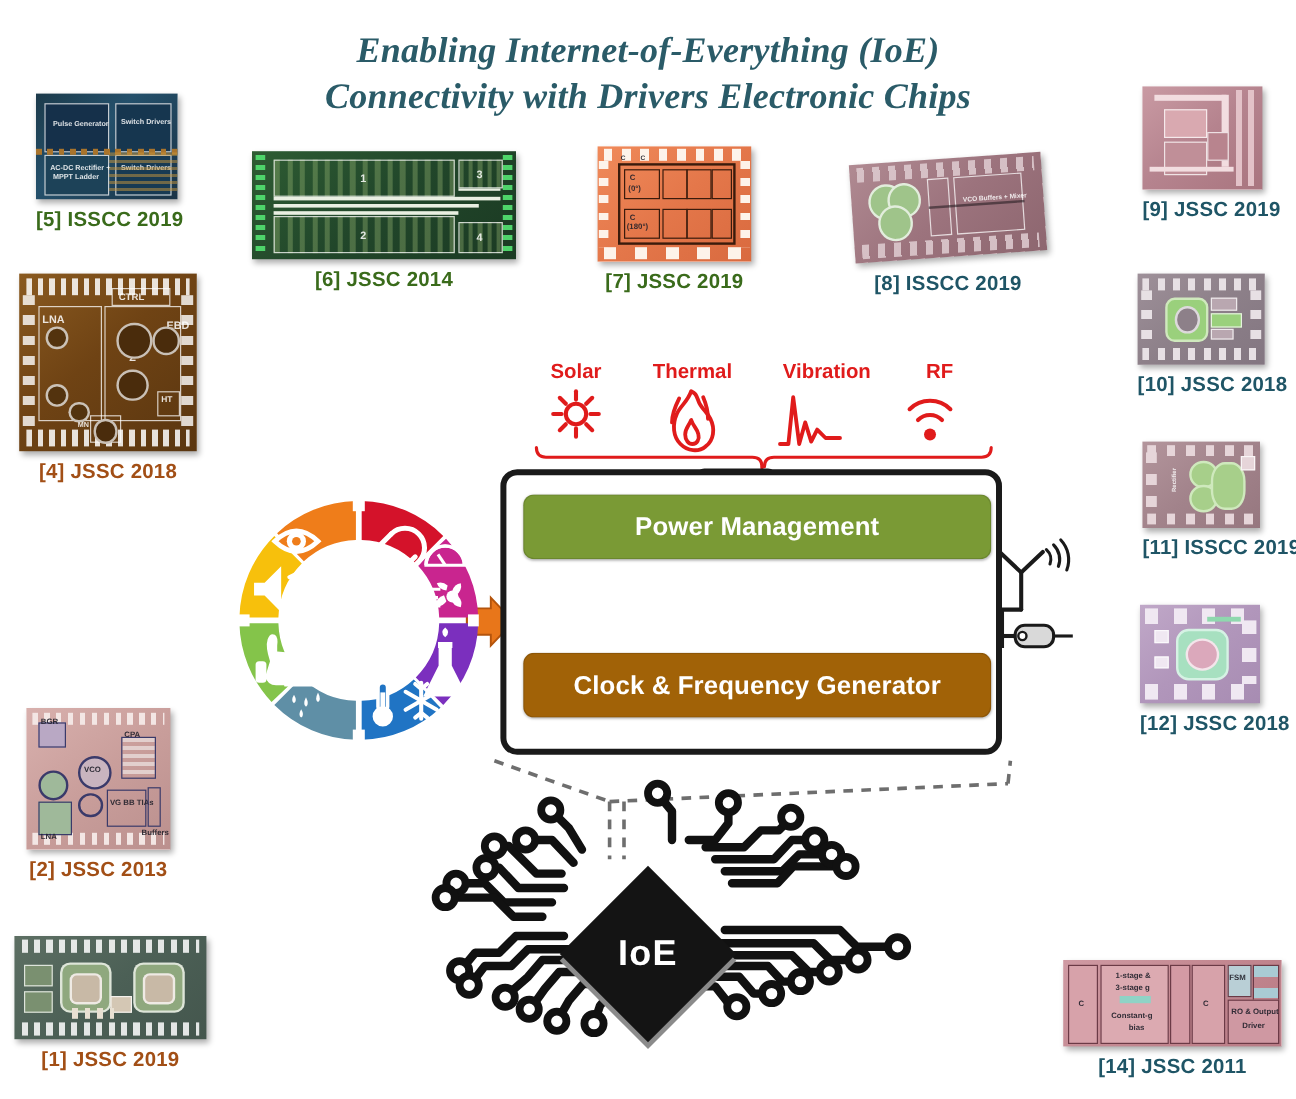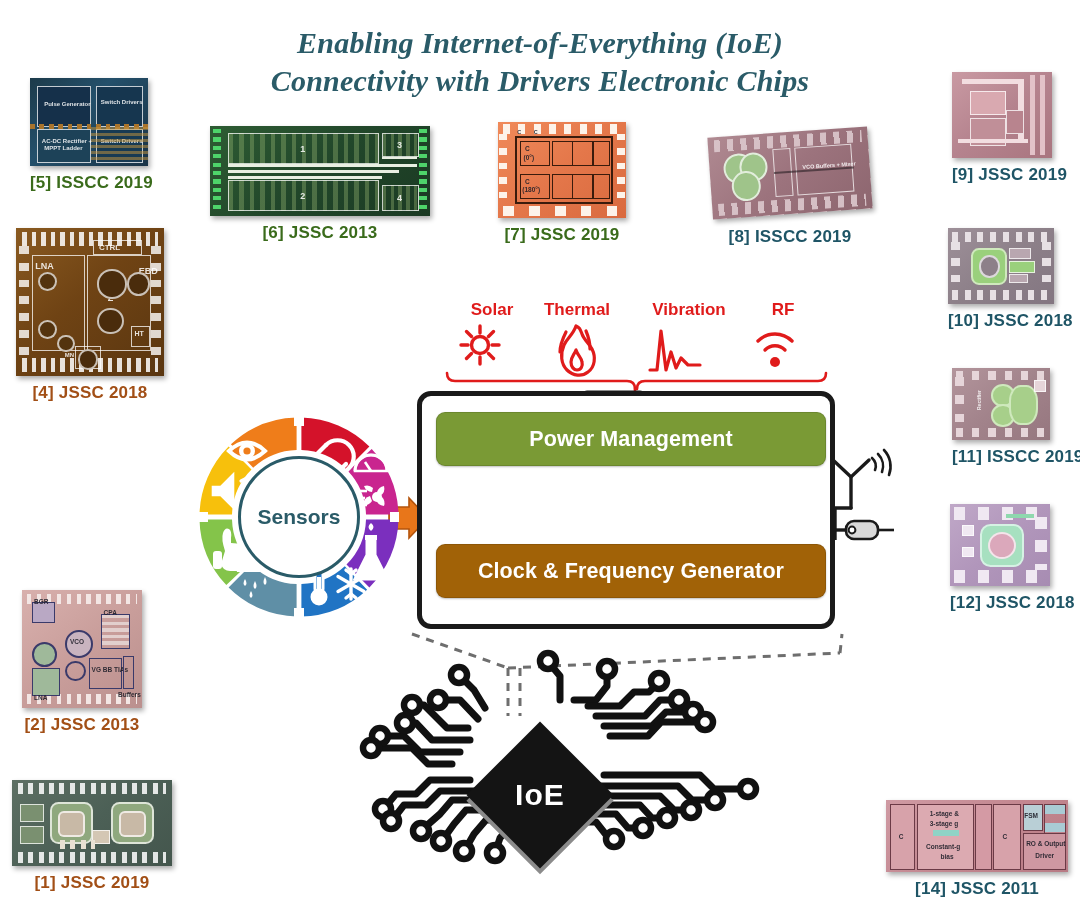--- a/index.html
+++ b/index.html
@@ -210,21 +210,21 @@
            background:repeating-linear-gradient(to right,rgba(160,190,120,.35) 0 10%,rgba(0,0,0,0) 10% 22%);"></div>
       <div class="lbl" style="left:85%;top:15%;font-size:9px;">3</div>
       <div class="blk" style="left:78%;top:66%;width:16%;height:26%;
            background:repeating-linear-gradient(to right,rgba(160,190,120,.35) 0 10%,rgba(0,0,0,0) 10% 22%);"></div>
       <div class="lbl" style="left:85%;top:74%;font-size:9px;">4</div>
       <div style="position:absolute;left:8%;top:42%;width:86%;height:3.5%;background:#e9efe2;"></div>
       <div style="position:absolute;left:8%;top:48.5%;width:78%;height:3.5%;background:#e9efe2;"></div>
       <div style="position:absolute;left:8%;top:55%;width:70%;height:3.5%;background:#e9efe2;"></div>
       <div style="position:absolute;left:78%;top:34%;width:16%;height:3%;background:#e9efe2;"></div>
     </div>
-    <div class="caption cap-green">[6] JSSC 2013</div>
+    <div class="caption cap-green">[6] JSSC 2014</div>
   </div>
 
   <div class="chip" style="left:498px;top:122px;width:128px;">
     <div class="chipimg" style="width:128px;height:96px;background:
          linear-gradient(140deg,#f08a5a,#e4774a 50%,#d96a3f);">
       <div class="pads-top" style="top:2%;height:10%;
            background:repeating-linear-gradient(to right,#fdf3ea 0 6%,rgba(0,0,0,0) 6% 13%);"></div>
       <div class="pads-bot" style="bottom:2%;height:11%;
            background:repeating-linear-gradient(to right,#fdf3ea 0 9%,rgba(0,0,0,0) 9% 22%);"></div>
       <div class="pads-l" style="left:1%;width:6%;
@@ -358,21 +358,21 @@
       <div class="lbl-d" style="left:76%;top:17%;">FSM</div>
       <div class="blk" style="left:87%;top:6%;width:11%;height:88%;border-color:#6b3a46;
            background:repeating-linear-gradient(to bottom,#a9cbd4 0 14%,rgba(0,0,0,0) 14% 28%);"></div>
       <div class="blk" style="left:75%;top:46%;width:23%;height:48%;border-color:#6b3a46;background:#cf98a2;"></div>
       <div class="lbl-d" style="left:77%;top:56%;">RO &amp; Output</div>
       <div class="lbl-d" style="left:82%;top:72%;">Driver</div>
     </div>
     <div class="caption cap-teal">[14] JSSC 2011</div>
   </div>
 
-  <div class="hlabel" style="left:442px;top:300px;width:100px;">Solar</div>
+  <div class="hlabel" style="left:430px;top:300px;width:100px;">Solar</div>
   <div class="hlabel" style="left:522px;top:300px;width:110px;">Thermal</div>
   <div class="hlabel" style="left:627px;top:300px;width:124px;">Vibration</div>
   <div class="hlabel" style="left:738px;top:300px;width:90px;">RF</div>
 
   <svg class="svgoverlay" viewBox="0 0 1080 916">
 
     <g stroke="#e01b1b" stroke-width="3.4" stroke-linecap="round" fill="none">
       <circle cx="480" cy="345" r="8.5"></circle>
       <line x1="480" y1="326" x2="480" y2="333"></line>
       <line x1="480" y1="357" x2="480" y2="364"></line>
@@ -620,23 +620,20 @@
           </g>
         </g>
 
         <g fill="none" stroke="#ffffff" stroke-width="4">
           <path d="M-70,-66 q18,-17 36,0 q-18,17 -36,0 z" fill="#ef7d1a"></path>
           <circle cx="-52" cy="-66" r="8" fill="#ffffff" stroke="none"></circle>
           <circle cx="-52" cy="-66" r="3.6" fill="#ef7d1a" stroke="none"></circle>
         </g>
       </g>
     </svg>
-    <div class="wheel-core">
-      <span>Sensors</span>
-    </div>
   </div>
 
   <div class="ioe-wrap">
     <div class="ioe-die">
       <span>IoE</span>
     </div>
   </div>
 
 </div>
 

